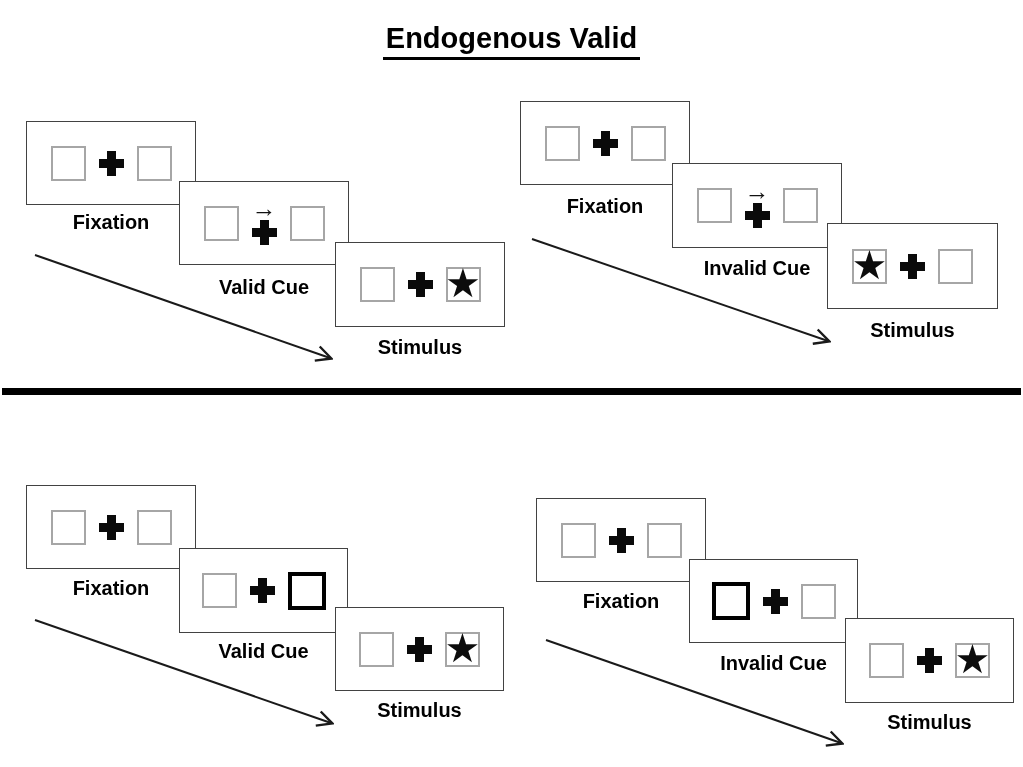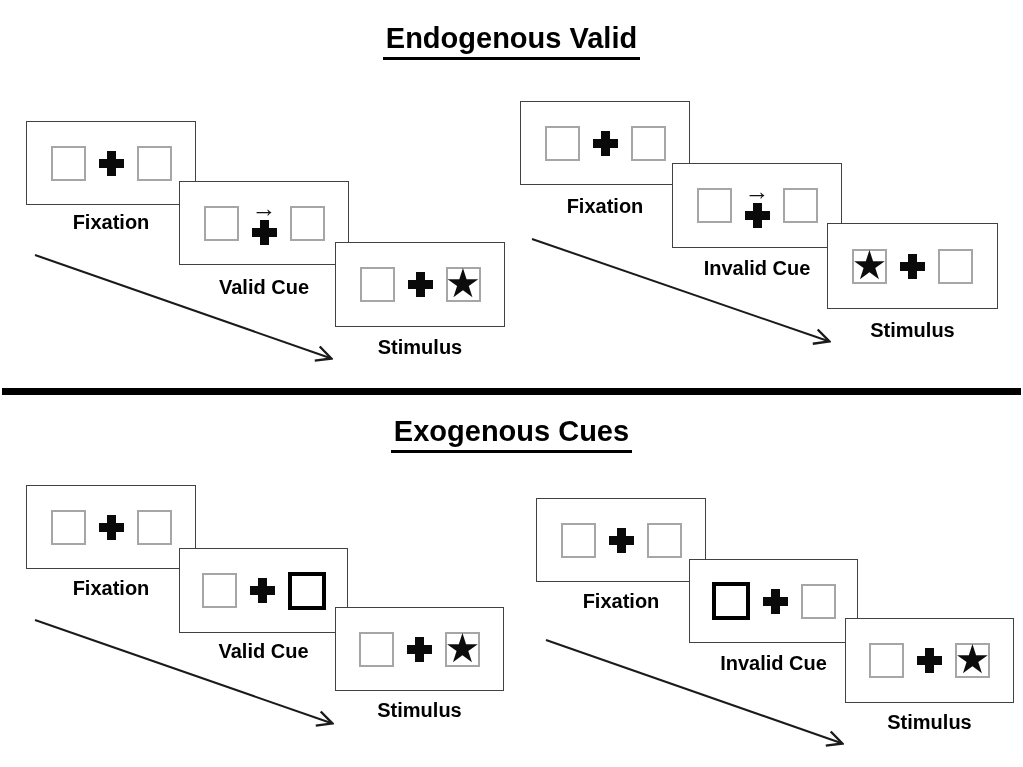--- a/index.html
+++ b/index.html
@@ -143,23 +143,20 @@
     </span>
     <span class="mid">
       <span class="plus"></span>
     </span>
     <span class="sq"></span>
   </div>
   <div class="plabel lbl-ei3">Stimulus</div>
 
   <div class="divider"></div>
 
-  <div class="sec-title title-2">
-    <span class="t">Exogenous Cues</span>
-  </div>
 
   <div class="panel pos-xv1">
     <span class="sq"></span>
     <span class="mid">
       <span class="plus"></span>
     </span>
     <span class="sq"></span>
   </div>
   <div class="plabel lbl-xv1">Fixation</div>
 

